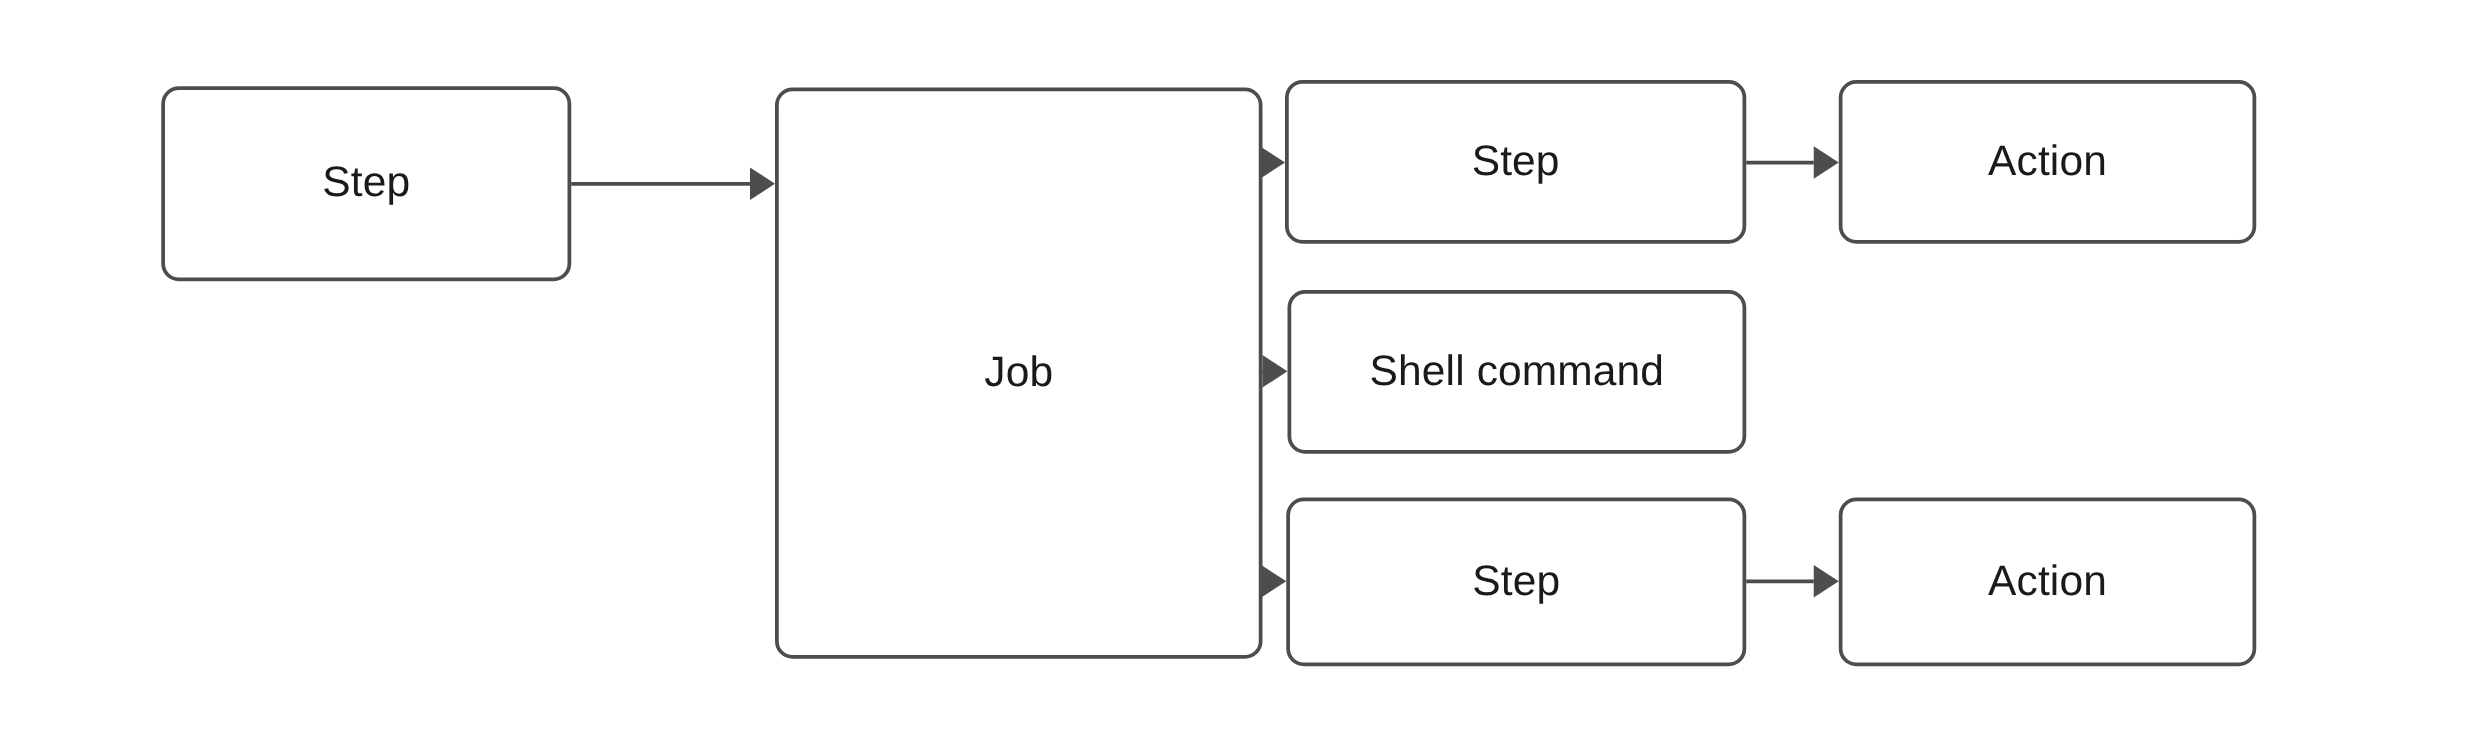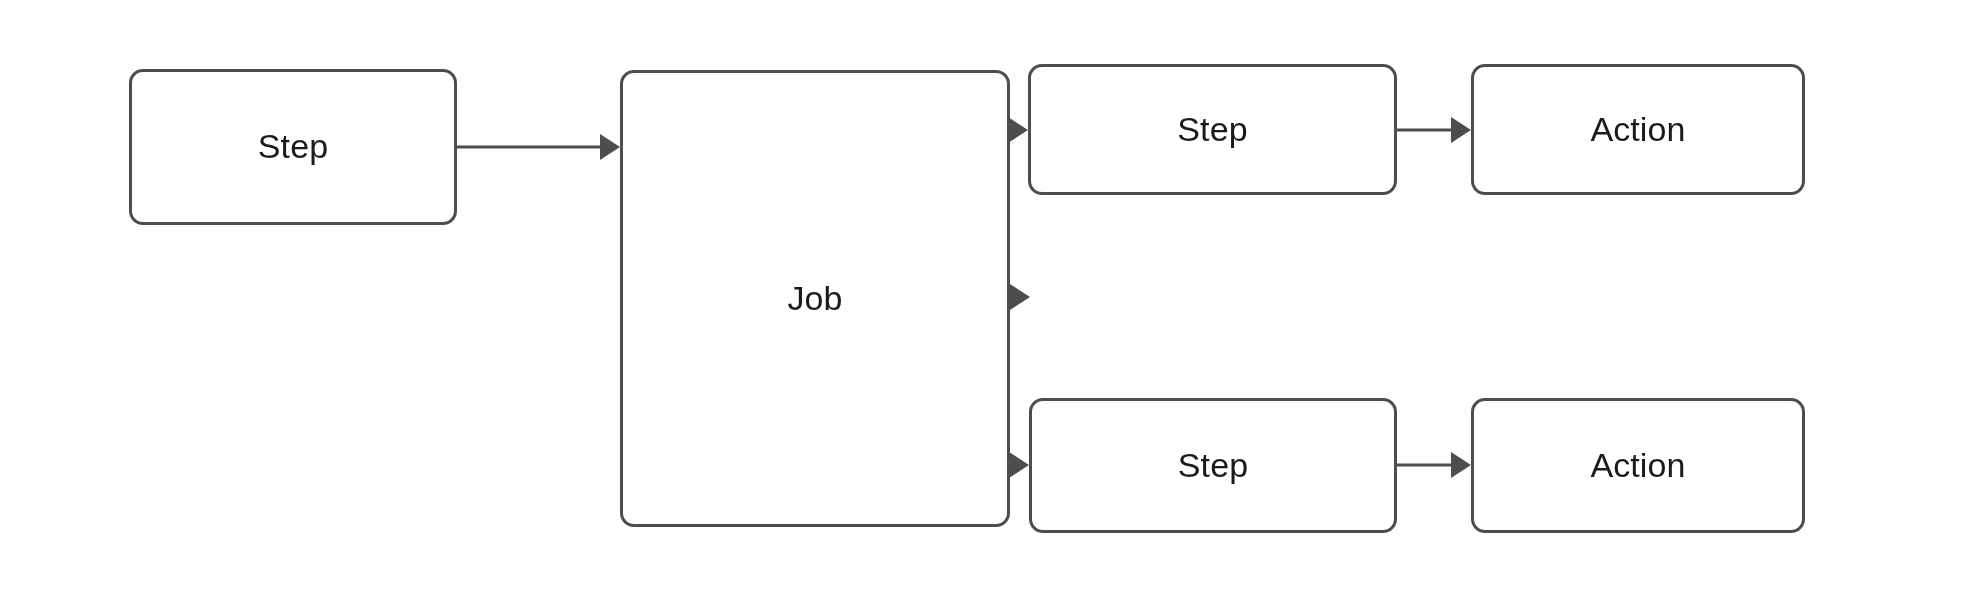--- a/index.html
+++ b/index.html
@@ -109,20 +109,23 @@
   </div>
 
   <div class="node n-step-top">
     <span class="node-label">Step</span>
   </div>
 
   <div class="node n-action-top">
     <span class="node-label">Action</span>
   </div>
 
+  <div class="node n-shell">
+    <span class="node-label">Shell command</span>
+  </div>
 
   <div class="node n-step-bottom">
     <span class="node-label">Step</span>
   </div>
 
   <div class="node n-action-bottom">
     <span class="node-label">Action</span>
   </div>
 
 </div>

